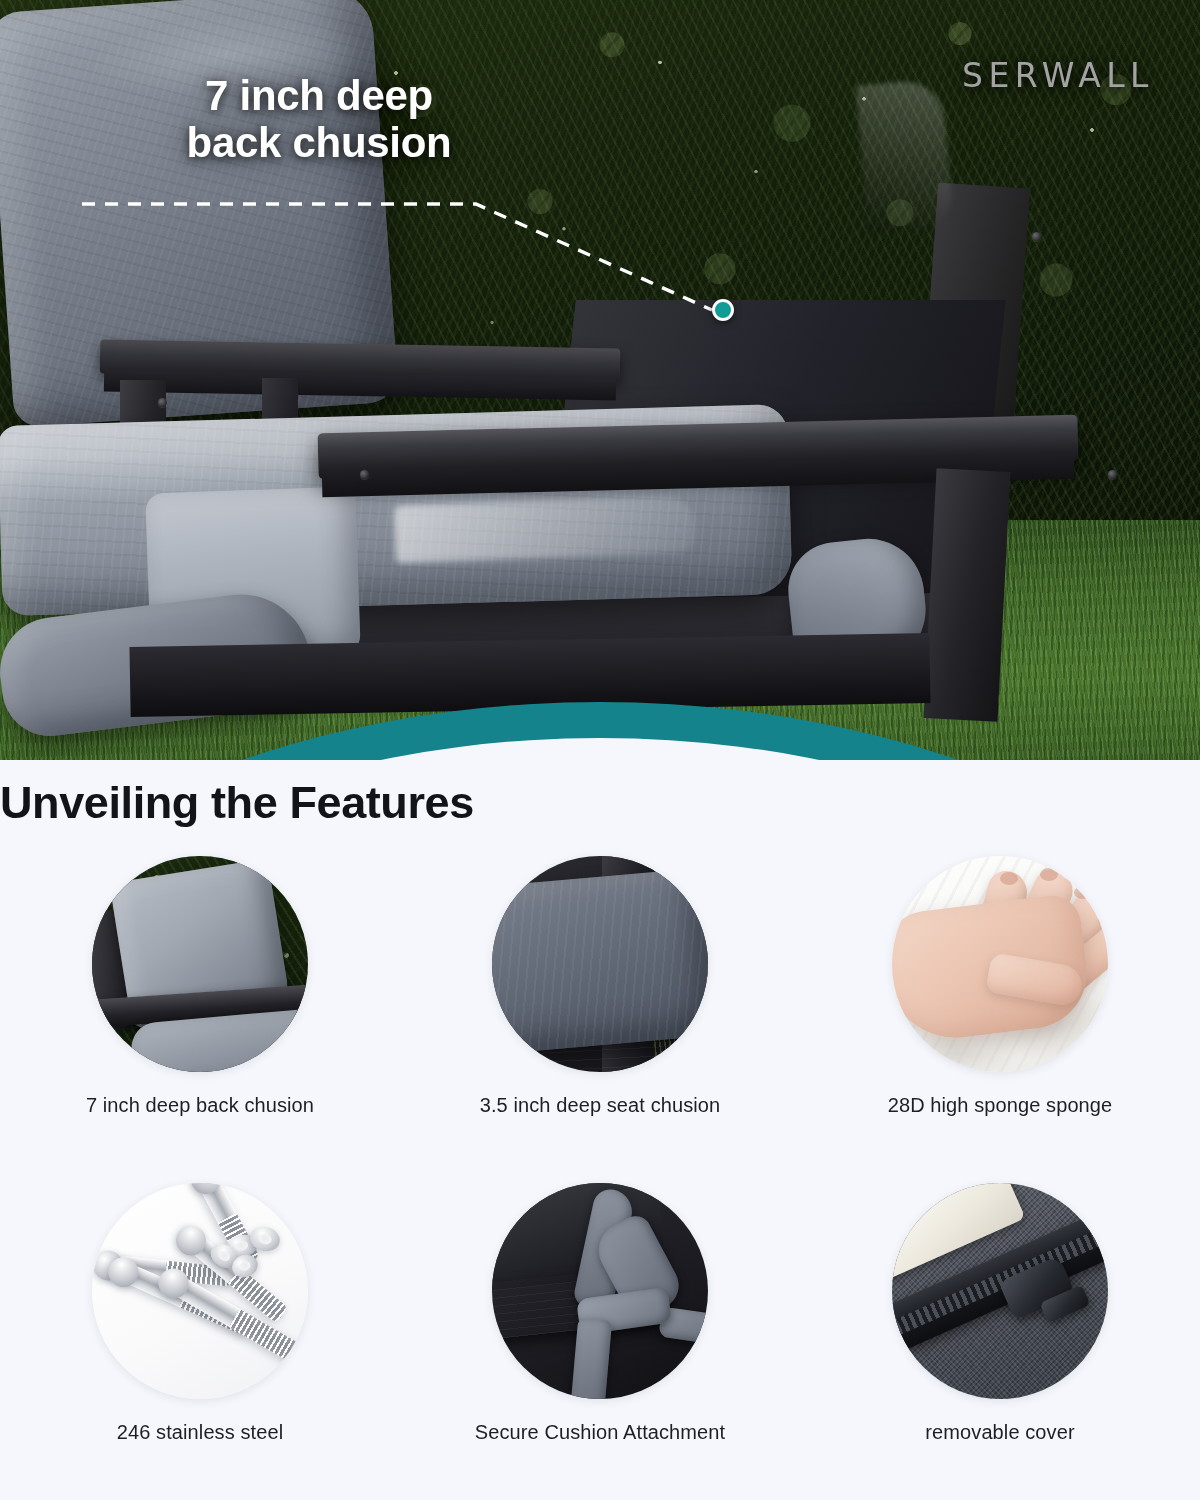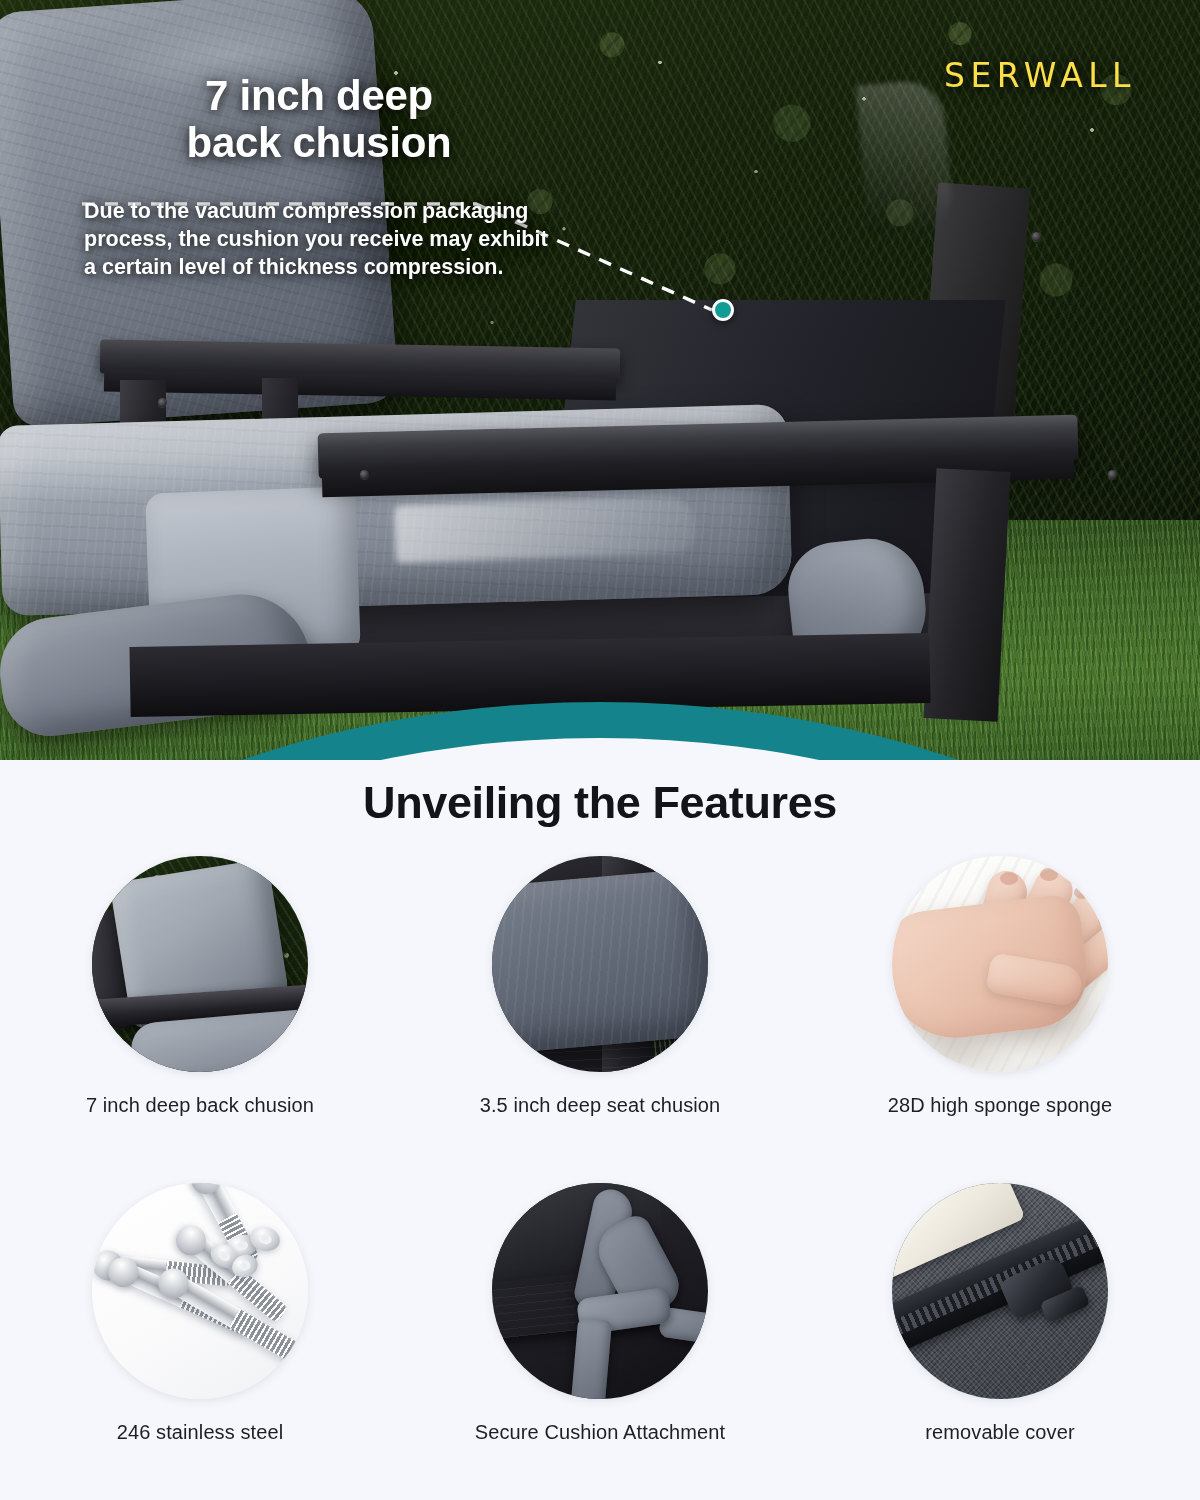--- a/index.html
+++ b/index.html
@@ -217,21 +217,21 @@
     border-radius:50%;
     background:#F5F7FC;
   }
 
   
   #features {
     position:absolute; left:0; top:760px; width:1200px; height:740px;
     background:#F5F7FC; z-index:11;
   }
   #features-title {
-    position:absolute; left:0; top:17px; width:1200px; text-align:center;
+    position:absolute; left:0; top:17px; width:1200px; 
     font-size:45px; font-weight:700; color:#13141a; letter-spacing:-.4px;
   }
   .grid { position:absolute; left:0; top:96px; width:1200px; }
   .row { display:flex; }
   .cell { width:400px; display:flex; flex-direction:column; align-items:center; }
   .thumb {
     width:216px; height:216px; border-radius:50%; overflow:hidden; position:relative;
     box-shadow:0 2px 10px rgba(40,50,80,.10);
   }
   .caption {
@@ -368,22 +368,22 @@
   .t6 .s-knot { left:86px; top:110px; width:92px; height:36px; border-radius:12px;
     transform:rotate(-8deg);
     background:linear-gradient(150deg,#9aa1ac,#838a96 55%,#6d7480); }
   .t6 .s-tail1 { left:82px; top:136px; width:34px; height:96px; border-radius:8px 8px 10px 12px;
     transform:rotate(5deg); }
   .t6 .s-tail2 { left:168px; top:128px; width:64px; height:30px; border-radius:10px;
     transform:rotate(8deg); }
 
   
   #logo {
-    position:absolute; right:64px; top:56px; z-index:9;
-    font-size:33px; font-weight:400; letter-spacing:5.5px; color:#fde047;
+    position:absolute; right:46px; top:56px; z-index:9;
+    font-size:33px; font-weight:400; letter-spacing:5.5px; color:#a3a3a3;
     font-family:"DejaVu Sans", sans-serif;
     text-shadow:0 2px 8px rgba(0,0,0,.7), 0 0 18px rgba(0,0,0,.5);
   }
 </style>
 </head>
 <body>
 
 <div id="hero">
 
   <div class="foliage"></div>
@@ -423,21 +423,20 @@
   </div>
 
   <svg id="leader" viewBox="0 0 1200 830" xmlns="http://www.w3.org/2000/svg">
     <path d="M 82 204 L 476 204 L 712 310" fill="none" stroke="#ffffff" stroke-width="3.4" stroke-dasharray="13 10" stroke-linecap="butt"></path>
   </svg>
   <div class="dot"></div>
 
   <div id="hero-copy">
     <div class="hl" style="white-space:pre-line;text-align:center;">7 inch deep
 back chusion</div>
-    <div class="sub">Due to the vacuum compression packaging process, the cushion you receive may exhibit a certain level of thickness compression.</div>
   </div>
 
   <div id="logo">SERWALL</div>
 </div>
 
 <div id="divider">
   <div class="ellipse-teal"></div>
   <div class="ellipse-white"></div>
 </div>
 

